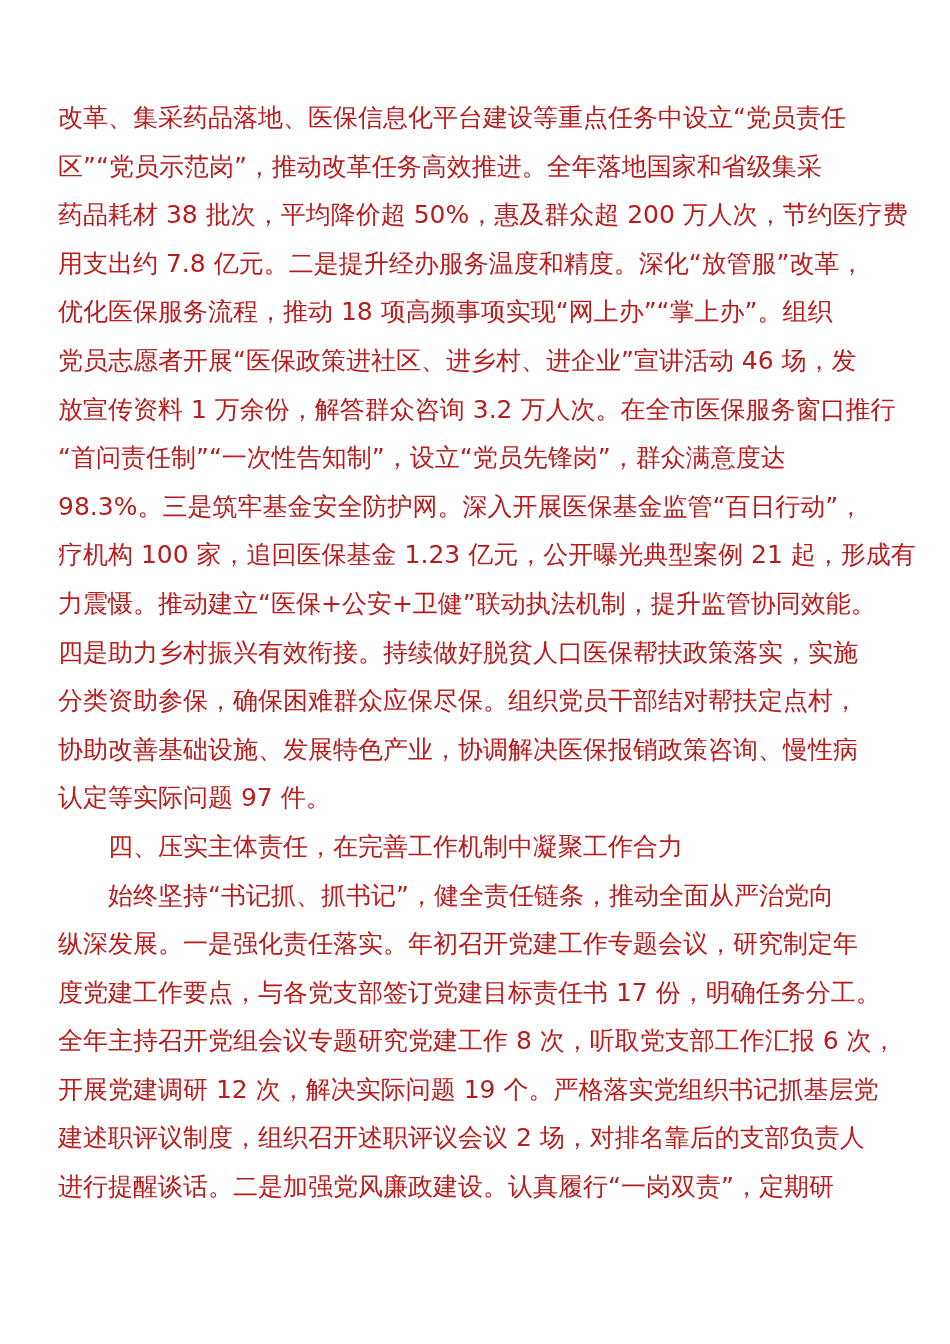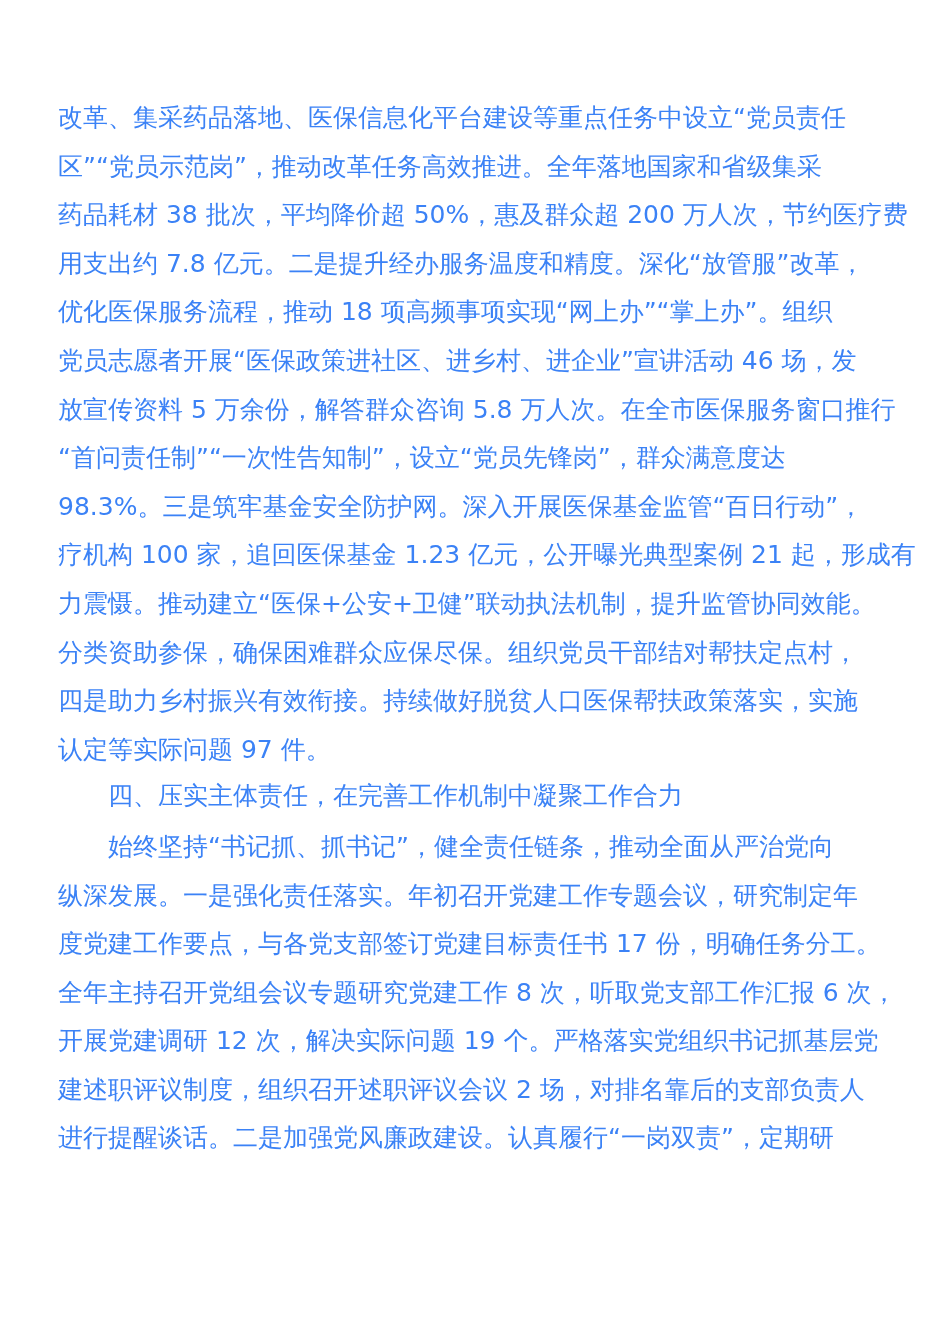--- a/index.html
+++ b/index.html
@@ -4,49 +4,50 @@
 <style>
   html, body { margin: 0; padding: 0; background: #ffffff; }
   body { width: 950px; height: 1344px; overflow: hidden; position: relative; }
   .page {
     position: absolute;
     left: 58px;
     top: 94px;
     width: 832px;
     font-family: "DejaVu Sans", sans-serif;
     font-size: 25px;
-    color: #3b82f6;
+    color: #b91c1c;
   }
   .line {
     height: 48.6px;
     line-height: 48.6px;
     white-space: nowrap;
     overflow: visible;
   }
   .indent { padding-left: 50px; }
-  .heading { font-family: Liberation Mono, monospace; }
+  .heading { font-family: Liberation Serif, serif; }
 </style>
 </head>
 <body>
 
 <div class="page">
   <div>
     <div class="line">改革、集采药品落地、医保信息化平台建设等重点任务中设立“党员责任</div>
     <div class="line">区”“党员示范岗”，推动改革任务高效推进。全年落地国家和省级集采</div>
     <div class="line">药品耗材 38 批次，平均降价超 50%，惠及群众超 200 万人次，节约医疗费</div>
     <div class="line">用支出约 7.8 亿元。二是提升经办服务温度和精度。深化“放管服”改革，</div>
     <div class="line">优化医保服务流程，推动 18 项高频事项实现“网上办”“掌上办”。组织</div>
     <div class="line">党员志愿者开展“医保政策进社区、进乡村、进企业”宣讲活动 46 场，发</div>
-    <div class="line">放宣传资料 5 万余份，解答群众咨询 5.8 万人次。在全市医保服务窗口推行</div>
+    <div class="line">放宣传资料 1 万余份，解答群众咨询 3.2 万人次。在全市医保服务窗口推行</div>
     <div class="line">“首问责任制”“一次性告知制”，设立“党员先锋岗”，群众满意度达</div>
     <div class="line">98.3%。三是筑牢基金安全防护网。深入开展医保基金监管“百日行动”，</div>
     <div class="line">疗机构 100 家，追回医保基金 1.23 亿元，公开曝光典型案例 21 起，形成有</div>
     <div class="line">力震慑。推动建立“医保+公安+卫健”联动执法机制，提升监管协同效能。</div>
+    <div class="line">四是助力乡村振兴有效衔接。持续做好脱贫人口医保帮扶政策落实，实施</div>
     <div class="line">分类资助参保，确保困难群众应保尽保。组织党员干部结对帮扶定点村，</div>
-    <div class="line">四是助力乡村振兴有效衔接。持续做好脱贫人口医保帮扶政策落实，实施</div>
+    <div class="line">协助改善基础设施、发展特色产业，协调解决医保报销政策咨询、慢性病</div>
     <div class="line">认定等实际问题 97 件。</div>
   </div>
   <div class="line indent heading">四、压实主体责任，在完善工作机制中凝聚工作合力</div>
   <div>
     <div class="line indent">始终坚持“书记抓、抓书记”，健全责任链条，推动全面从严治党向</div>
     <div class="line">纵深发展。一是强化责任落实。年初召开党建工作专题会议，研究制定年</div>
     <div class="line">度党建工作要点，与各党支部签订党建目标责任书 17 份，明确任务分工。</div>
     <div class="line">全年主持召开党组会议专题研究党建工作 8 次，听取党支部工作汇报 6 次，</div>
     <div class="line">开展党建调研 12 次，解决实际问题 19 个。严格落实党组织书记抓基层党</div>
     <div class="line">建述职评议制度，组织召开述职评议会议 2 场，对排名靠后的支部负责人</div>

